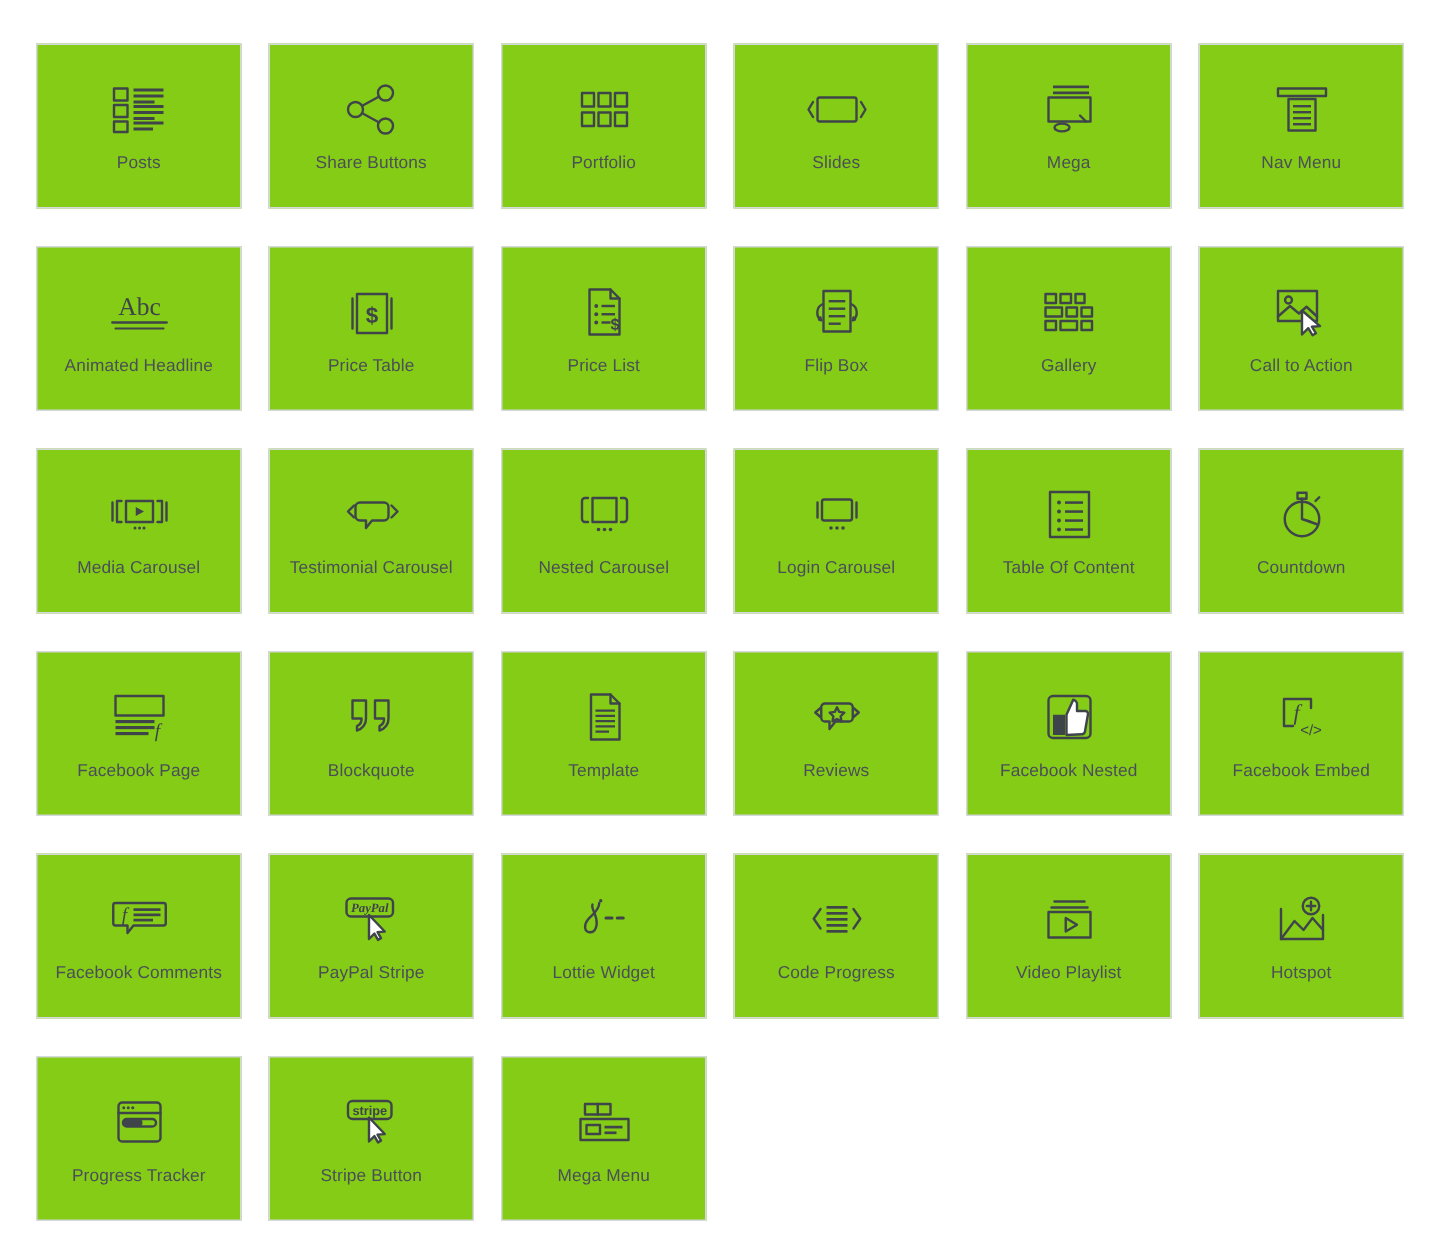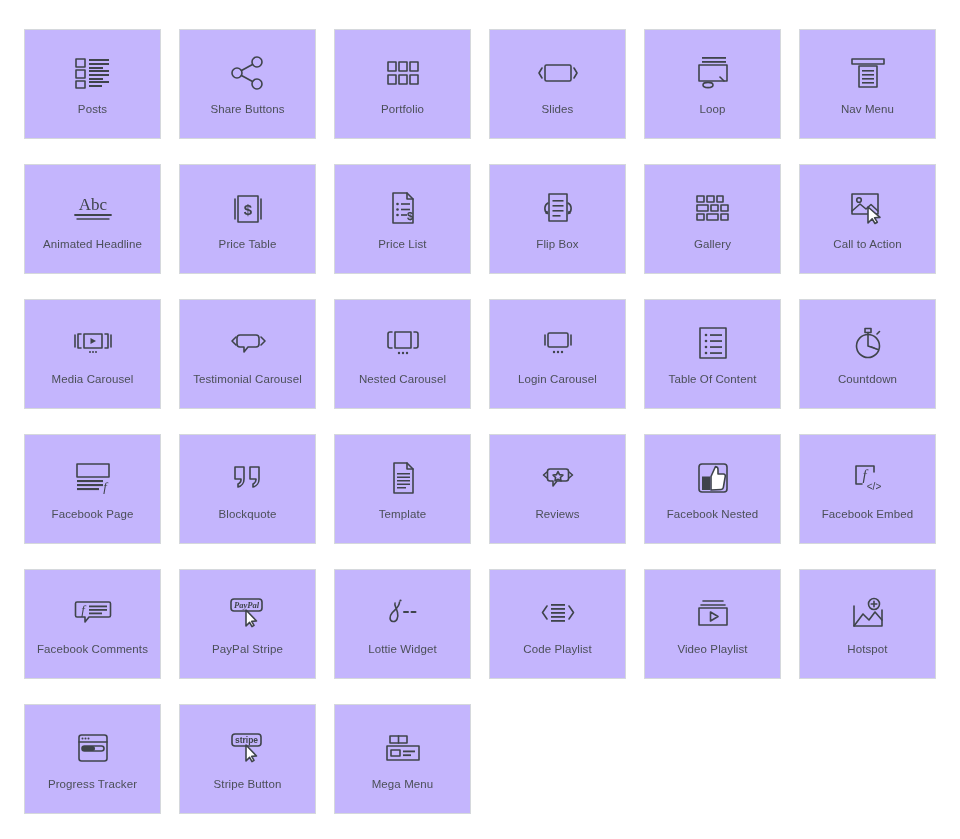--- a/index.html
+++ b/index.html
@@ -26,21 +26,21 @@
     column-gap: 18px;
     row-gap: 25px;
     justify-content: start;
   }
 
   .widget-card {
     box-sizing: border-box;
     width: 137px;
     height: 110px;
     border: 1px solid #d5d8dc;
-    background: #c4b5fd;
+    background: #84cc16;
     display: flex;
     flex-direction: column;
     align-items: center;
     justify-content: center;
     cursor: pointer;
     user-select: none;
   }
 
   .widget-icon {
     width: 44px;
@@ -130,21 +130,21 @@
         <svg width="34" height="32" viewBox="0 0 34 32">
       <g fill="currentColor" stroke="none">
             <rect x="6" y="0" width="24" height="1.8"></rect>
             <rect x="6" y="4" width="24" height="1.8"></rect>
           </g>
       <rect x="3" y="8" width="28" height="16" stroke="currentColor" fill="none" stroke-width="1.6" stroke-linecap="round" stroke-linejoin="round"></rect>
       <path d="M24 20 L28 24" stroke="currentColor" fill="none" stroke-width="1.6" stroke-linecap="round" stroke-linejoin="round"></path>
       <ellipse cx="12" cy="28" rx="5" ry="2.6" stroke="currentColor" fill="none" stroke-width="1.6" stroke-linecap="round" stroke-linejoin="round"></ellipse>
     </svg>
       </div>
-      <div class="widget-label">Loop</div>
+      <div class="widget-label">Mega</div>
     </div>
     <div class="widget-card">
       <div class="widget-icon">
         <svg width="34" height="30" viewBox="0 0 34 30">
       <rect x="1" y="1" width="32" height="5" stroke="currentColor" fill="none" stroke-width="1.6" stroke-linecap="round" stroke-linejoin="round"></rect>
       <rect x="8" y="8" width="18" height="21" stroke="currentColor" fill="none" stroke-width="1.6" stroke-linecap="round" stroke-linejoin="round"></rect>
       <g fill="currentColor" stroke="none">
             <rect x="11" y="12" width="12" height="1.6"></rect>
             <rect x="11" y="16" width="12" height="1.6"></rect>
             <rect x="11" y="20" width="12" height="1.6"></rect>
@@ -435,21 +435,21 @@
         <rect x="12" y="3" width="14" height="1.8"></rect>
         <rect x="12" y="7" width="14" height="1.8"></rect>
         <rect x="12" y="11" width="14" height="1.8"></rect>
         <rect x="12" y="15" width="14" height="1.8"></rect>
         <rect x="12" y="19" width="14" height="1.8"></rect>
       </g>
       <path d="M8 5 L3.5 11.5 L8 18" stroke="currentColor" fill="none" stroke-width="1.6" stroke-linecap="round" stroke-linejoin="round"></path>
       <path d="M30 5 L34.5 11.5 L30 18" stroke="currentColor" fill="none" stroke-width="1.6" stroke-linecap="round" stroke-linejoin="round"></path>
     </svg>
       </div>
-      <div class="widget-label">Code Playlist</div>
+      <div class="widget-label">Code Progress</div>
     </div>
     <div class="widget-card">
       <div class="widget-icon">
         <svg width="32" height="28" viewBox="0 0 32 28">
       <path d="M6 2 H26" stroke="currentColor" fill="none" stroke-width="1.6" stroke-linecap="round" stroke-linejoin="round"></path>
       <path d="M4 6 H28" stroke="currentColor" fill="none" stroke-width="1.6" stroke-linecap="round" stroke-linejoin="round"></path>
       <rect x="2" y="9" width="28" height="17" stroke="currentColor" fill="none" stroke-width="1.6" stroke-linecap="round" stroke-linejoin="round"></rect>
       <path d="M13.5 13 L21 17.5 L13.5 22 Z" stroke="currentColor" fill="none" stroke-width="1.6" stroke-linecap="round" stroke-linejoin="round"></path>
     </svg>
       </div>

